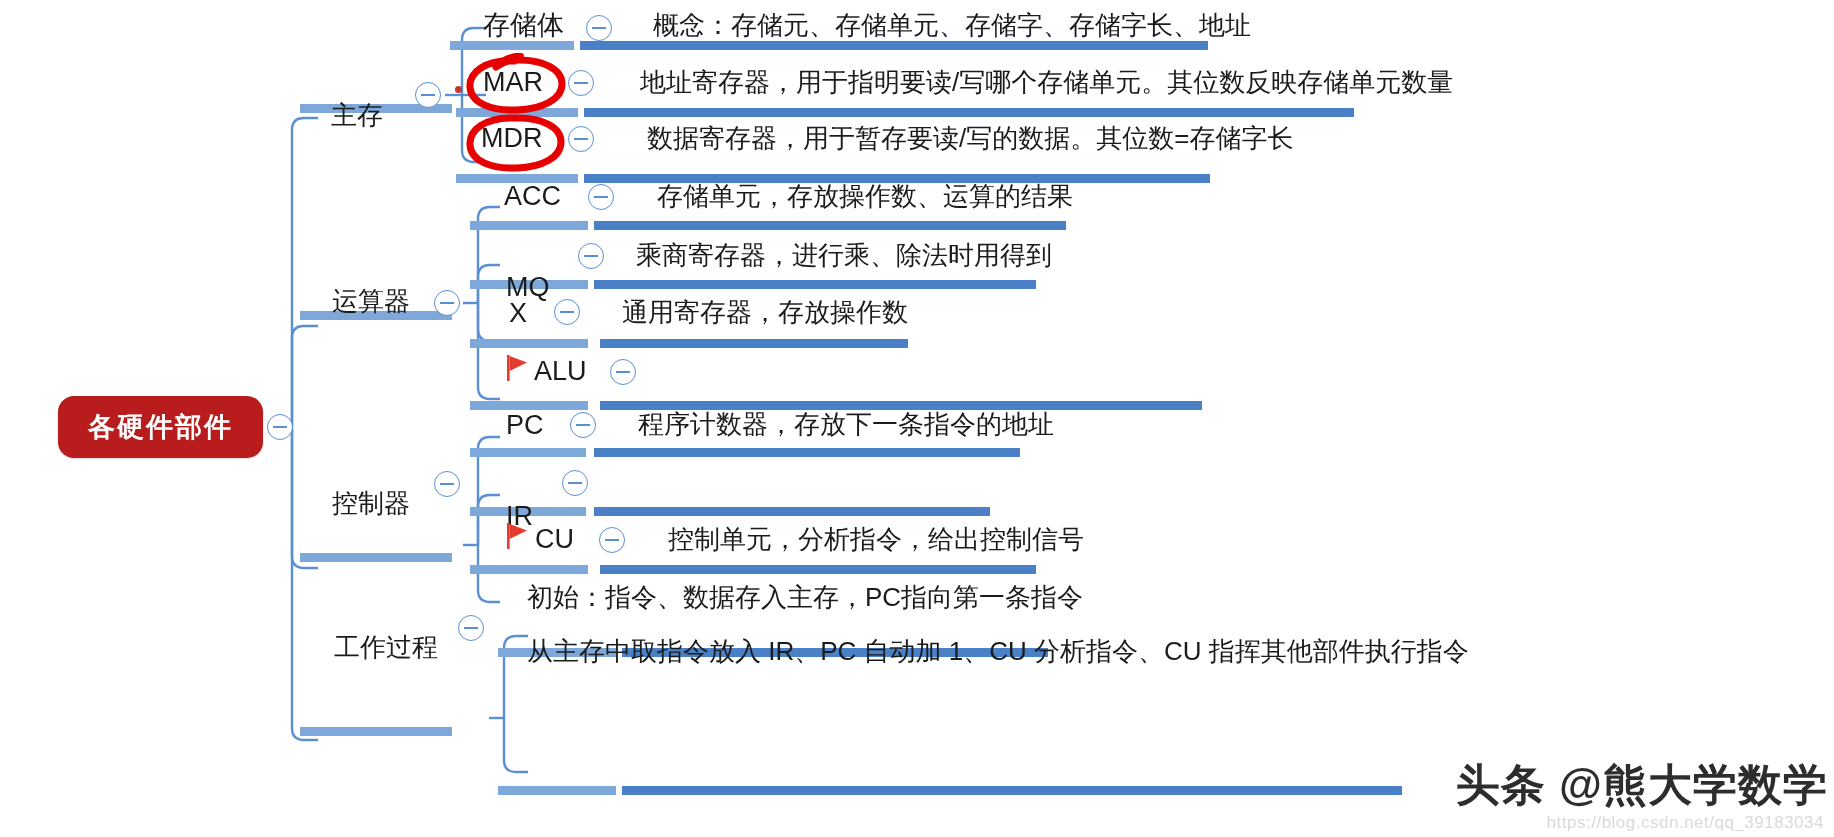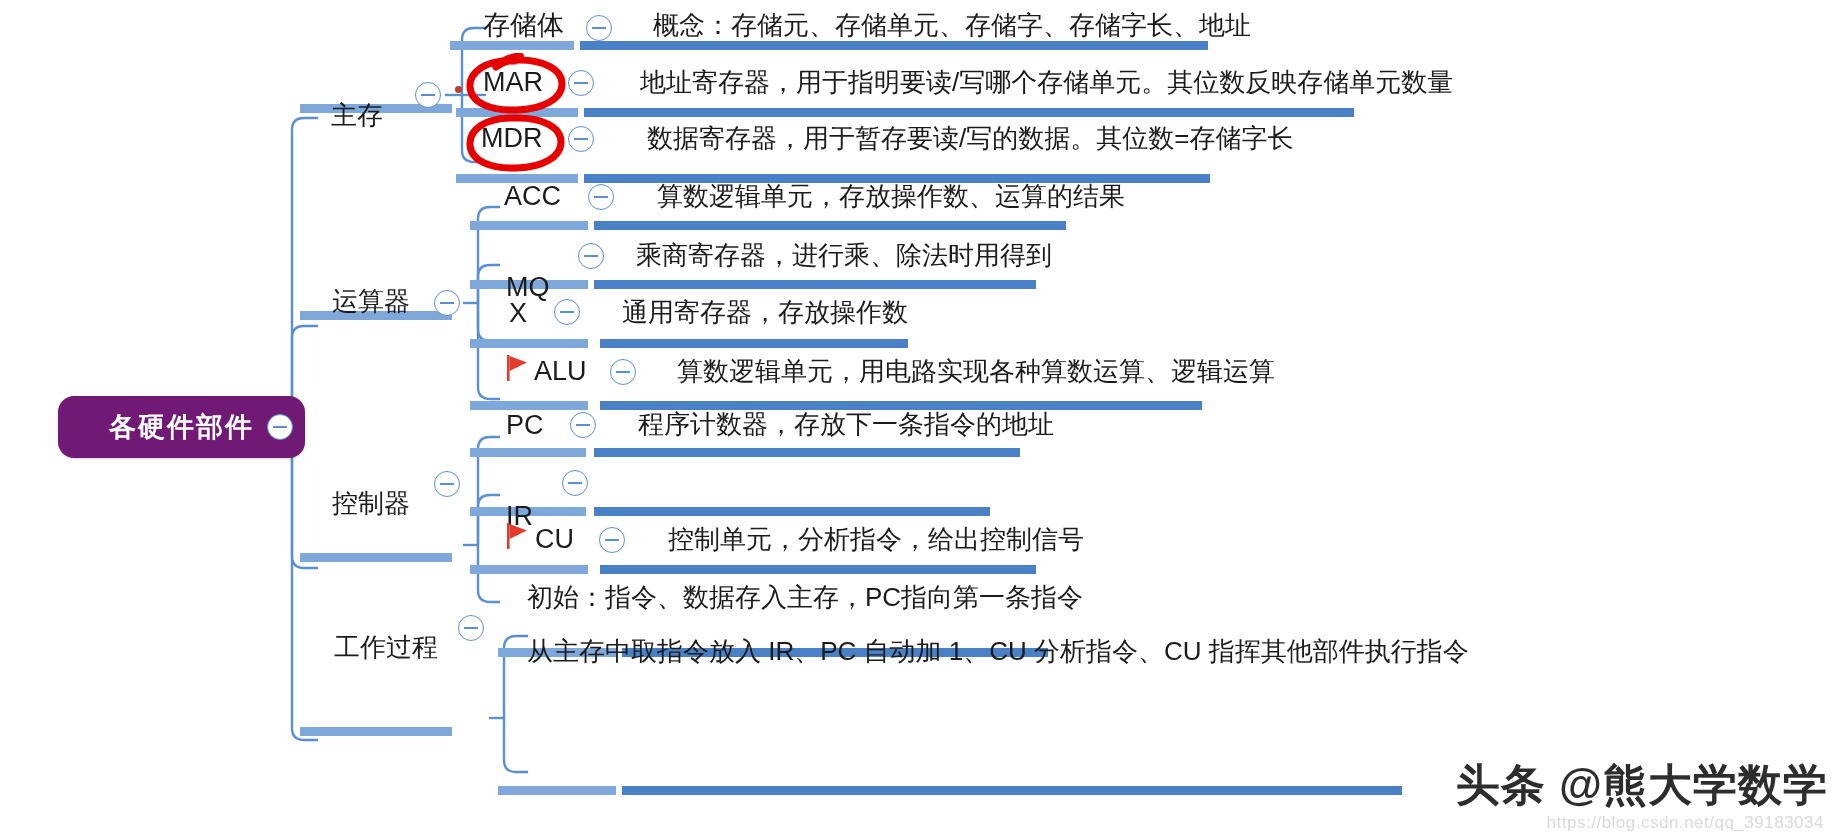--- a/index.html
+++ b/index.html
@@ -10,22 +10,22 @@
     overflow:hidden;
     position:relative;
   }
   #canvas{position:absolute;left:0;top:0;width:1834px;height:837px;}
   svg.wires{position:absolute;left:0;top:0;width:1834px;height:837px;pointer-events:none;}
 
   
   .root-node{
     position:absolute;
     left:58px;top:396px;
-    width:247px;height:62px;
-    background:#701a75;
+    width:205px;height:62px;
+    background:#b91c1c;
     border-radius:16px;
     display:flex;align-items:center;justify-content:center;
     color:#ffffff;font-weight:bold;font-size:27px;
     letter-spacing:2px;
     box-shadow:0 1px 2px rgba(0,0,0,.15);
   }
 
   
   .lbl{
     position:absolute;
@@ -196,37 +196,36 @@
   <div class="lbl desc" style="left:647px;top:125px;">数据寄存器，用于暂存要读/写的数据。其位数=存储字长</div>
   <svg class="redring" style="left:463px;top:112px;" width="106" height="62">
     <path d="M52 6 C22 5 6 18 7 33 C8 49 28 57 54 56 C80 55 98 45 98 30 C98 15 79 6 55 6 Z" fill="none" stroke="#e60000" stroke-width="7" stroke-linecap="round"></path>
   </svg>
 
   <div class="lbl branch" style="left:332px;top:268px;">运算器</div>
   <div class="collapse" style="left:434px;top:290px;"></div>
 
   <div class="lbl leafkey" style="left:504px;top:183px;">ACC</div>
   <div class="collapse" style="left:588px;top:184px;"></div>
-  <div class="lbl desc" style="left:657px;top:183px;">算数逻辑单元，存放操作数、运算的结果</div>
+  <div class="lbl desc" style="left:657px;top:183px;">存储单元，存放操作数、运算的结果</div>
 
   <div class="lbl leafkey" style="left:506px;top:242px;margin-top:32px;">MQ</div>
   <div class="collapse" style="left:578px;top:243px;"></div>
   <div class="lbl desc" style="left:636px;top:242px;">乘商寄存器，进行乘、除法时用得到</div>
 
   <div class="lbl leafkey" style="left:509px;top:300px;">X</div>
   <div class="collapse" style="left:554px;top:299px;"></div>
   <div class="lbl desc" style="left:622px;top:299px;">通用寄存器，存放操作数</div>
 
   <svg class="flag" style="left:506px;top:355px;" viewBox="0 0 22 26">
     <rect x="1" y="0" width="2.6" height="26" fill="#e23c2e"></rect>
     <path d="M3.6 1 L21 7.5 L3.6 16 Z" fill="#e23c2e"></path>
   </svg>
   <div class="lbl leafkey" style="left:534px;top:358px;">ALU</div>
   <div class="collapse" style="left:610px;top:359px;"></div>
-  <div class="lbl desc" style="left:677px;top:358px;">算数逻辑单元，用电路实现各种算数运算、逻辑运算</div>
 
   <div class="lbl branch" style="left:332px;top:470px;">控制器</div>
   <div class="collapse" style="left:434px;top:471px;"></div>
 
   <div class="lbl leafkey" style="left:506px;top:412px;">PC</div>
   <div class="collapse" style="left:570px;top:412px;"></div>
   <div class="lbl desc" style="left:638px;top:411px;">程序计数器，存放下一条指令的地址</div>
 
   <div class="lbl leafkey" style="left:506px;top:492px;margin-top:11px;">IR</div>
   <div class="collapse" style="left:562px;top:470px;"></div>

